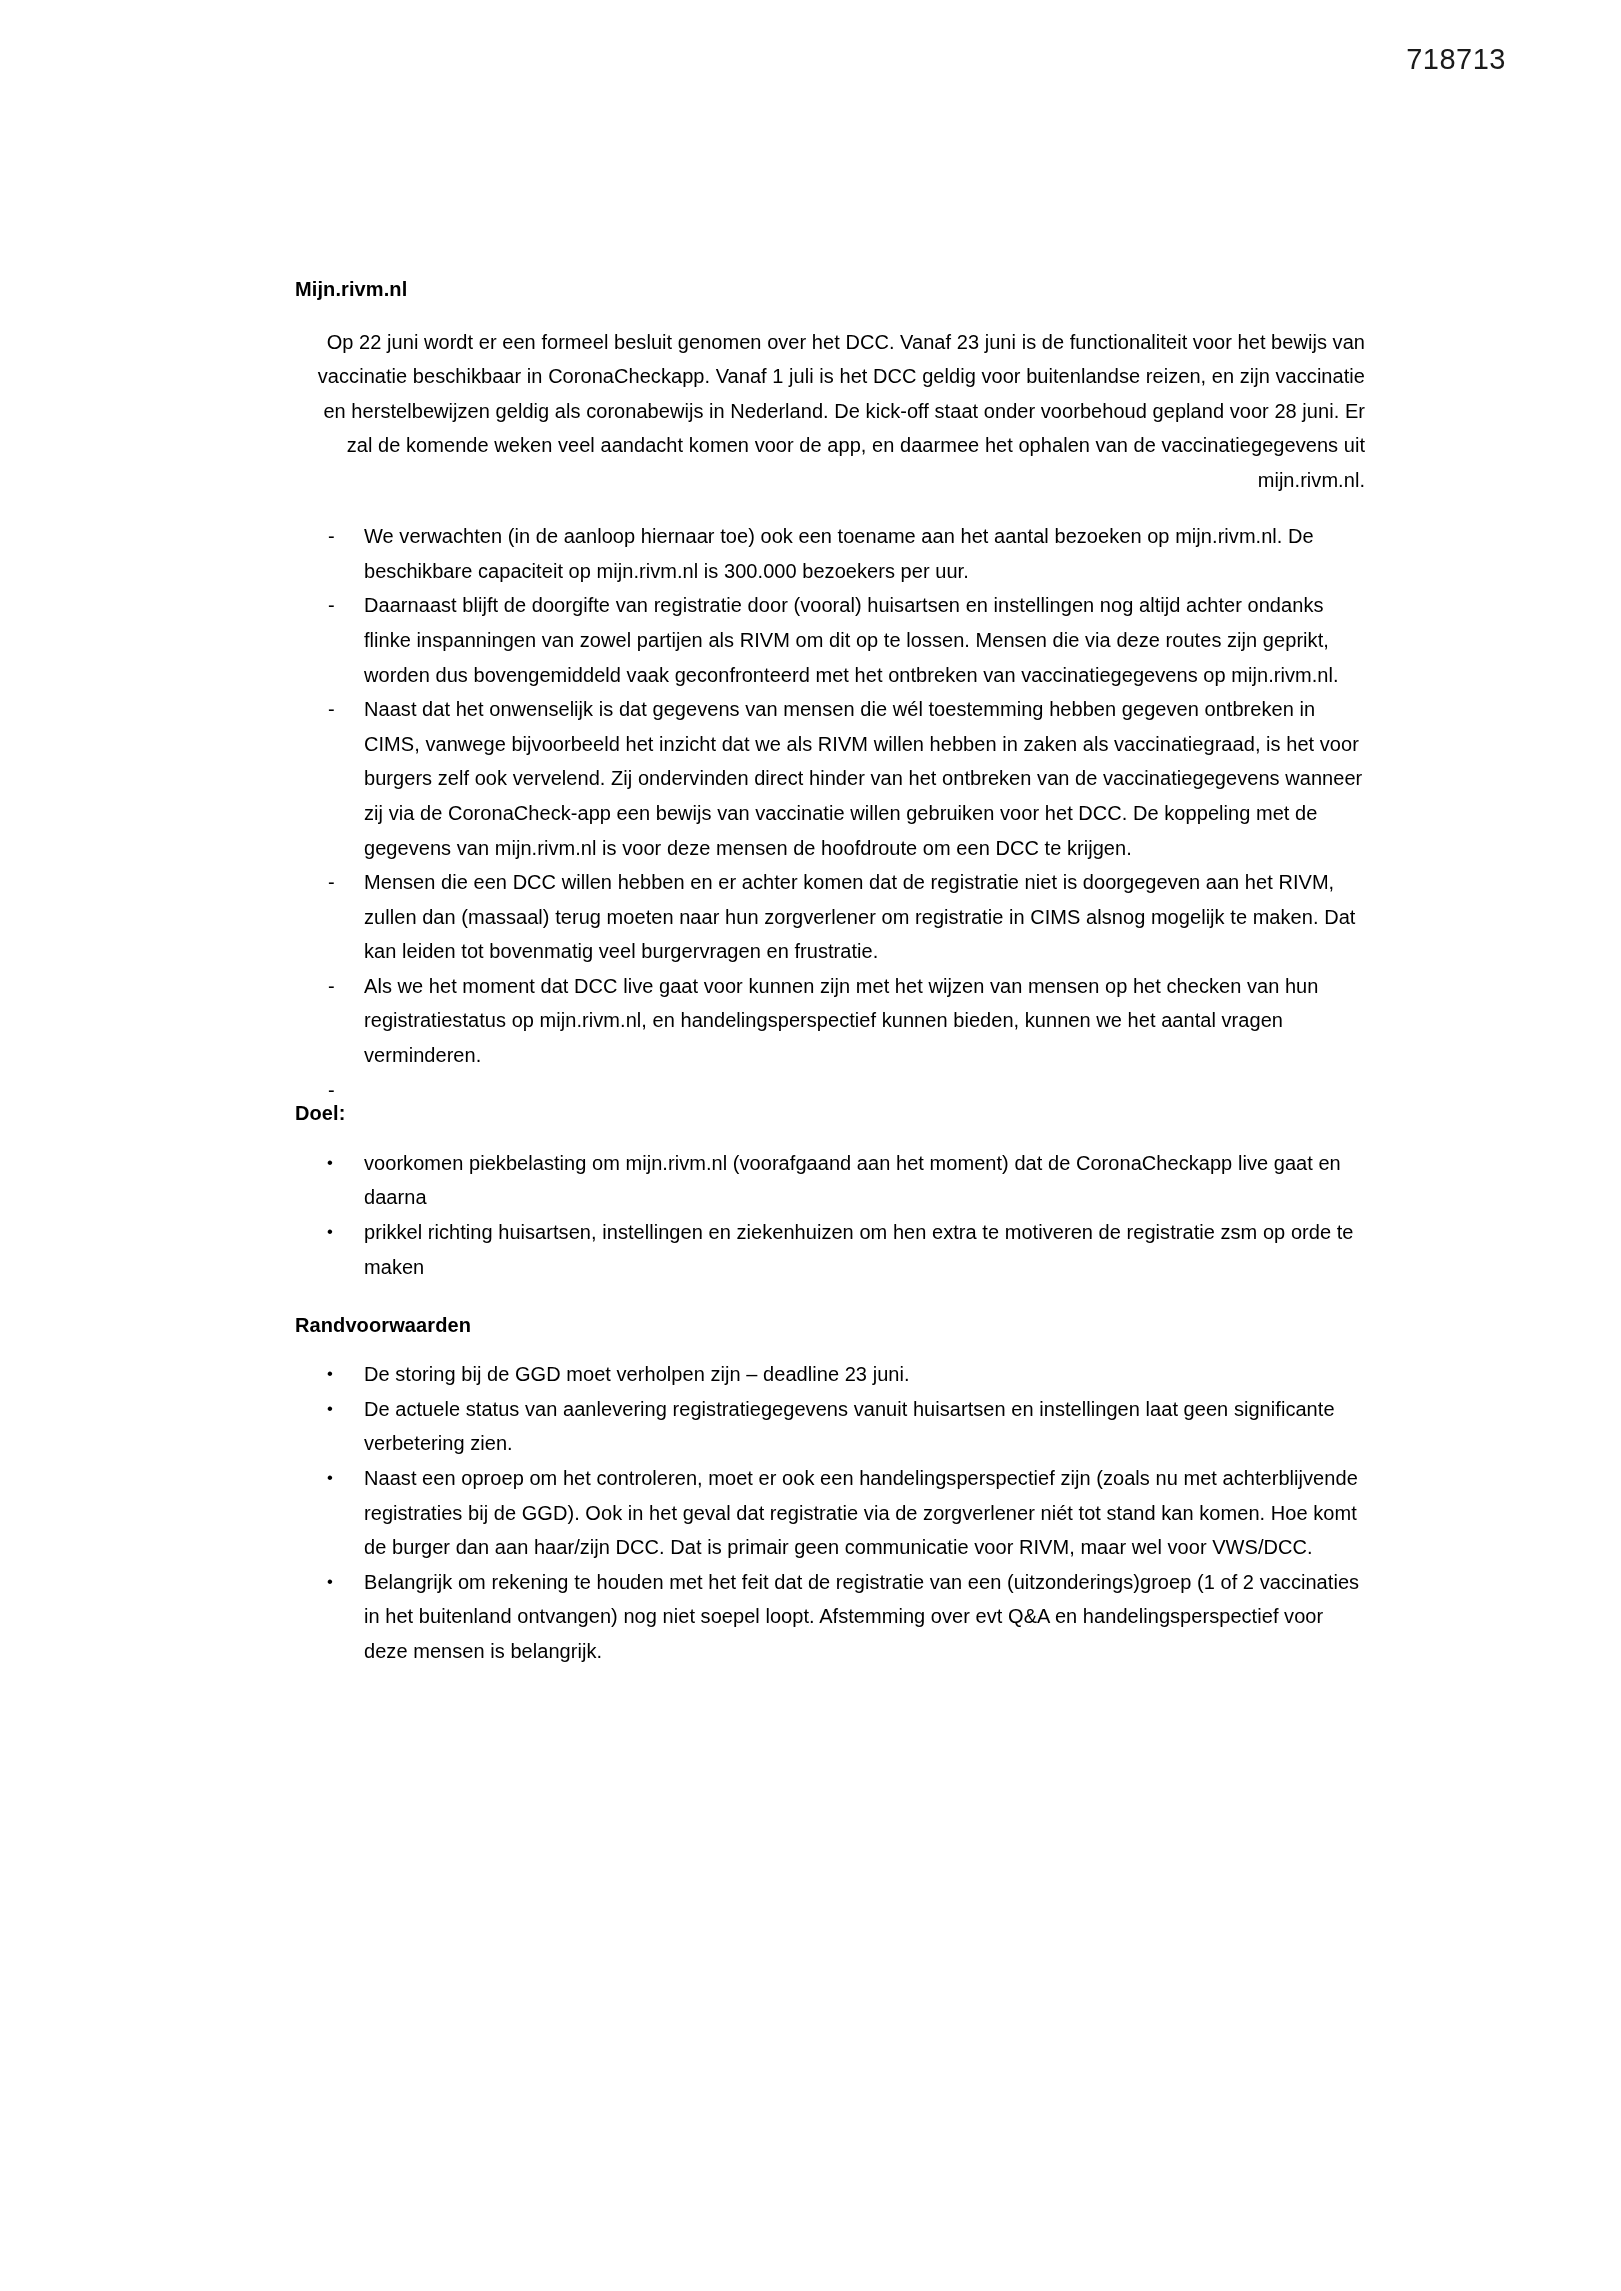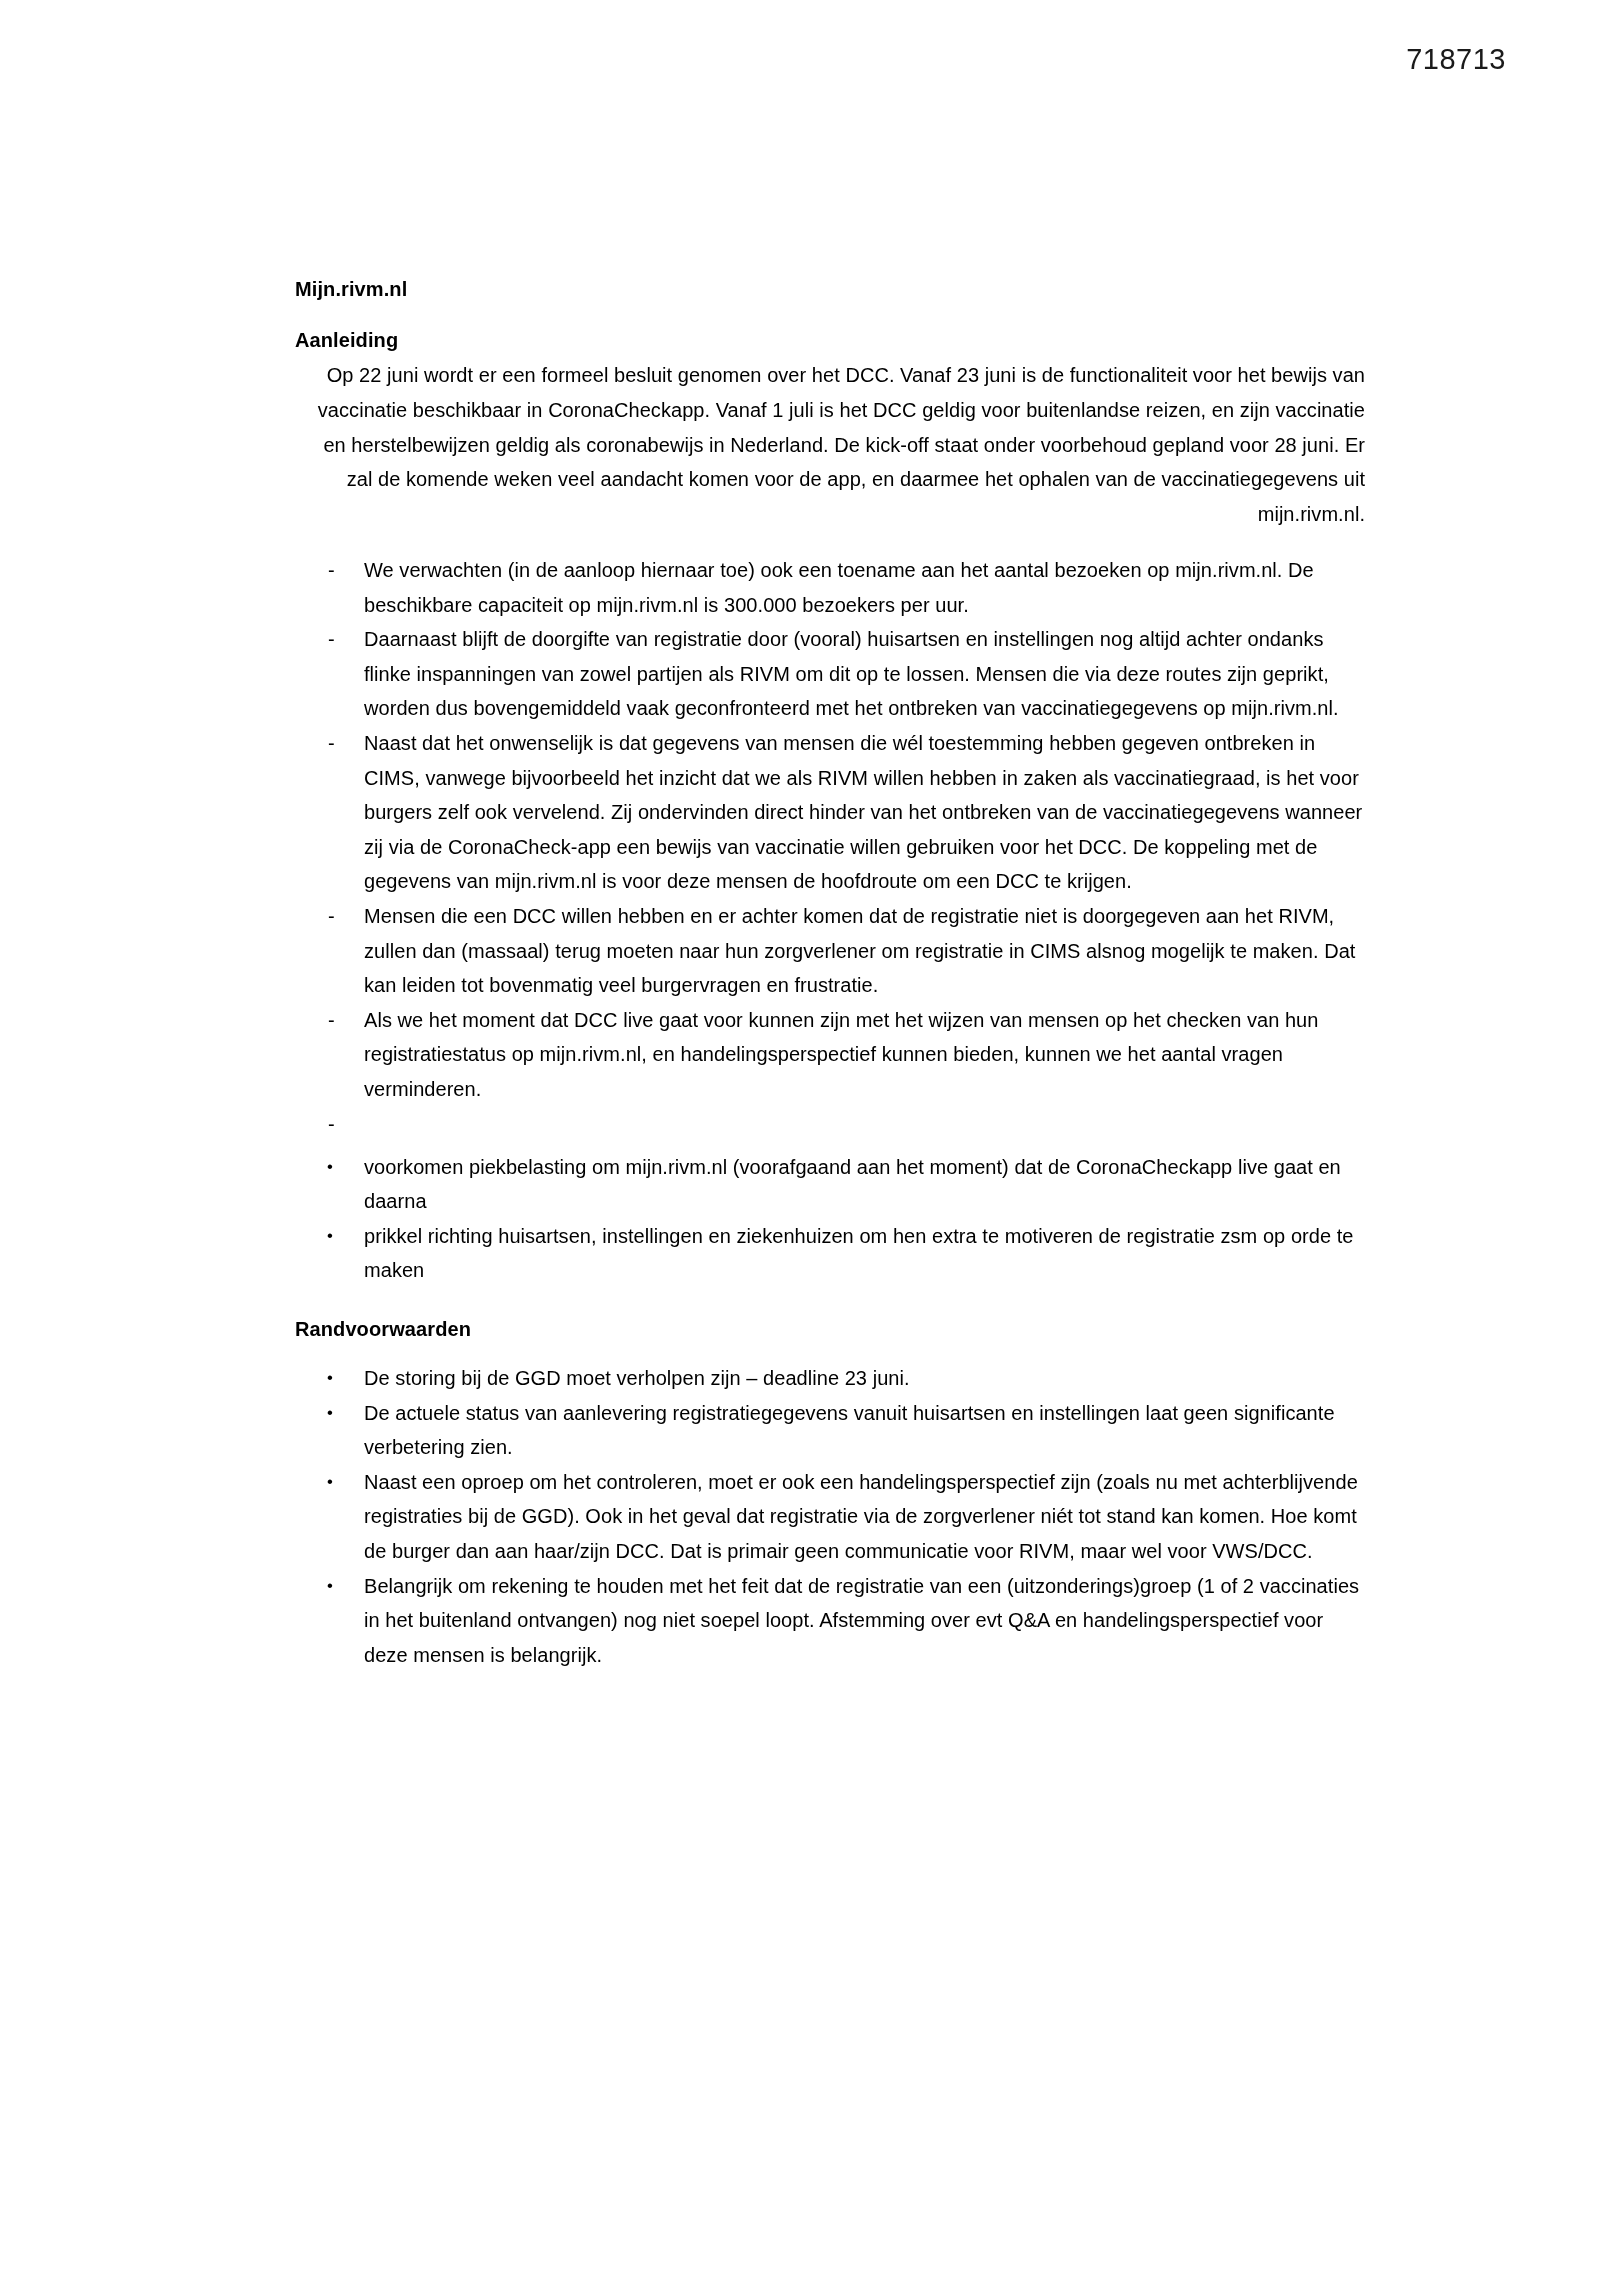--- a/index.html
+++ b/index.html
@@ -100,21 +100,20 @@
 
 <div class="page">
 
   <div class="page-header">718713</div>
 
   <div class="content">
 
     <h2 class="doc-heading">Mijn.rivm.nl</h2>
 
     <section>
-      <h3 class="sec-heading">Aanleiding</h3>
 
       <p class="para">Op 22 juni wordt er een formeel besluit genomen over het DCC. Vanaf 23 juni is de functionaliteit voor het bewijs van vaccinatie beschikbaar in CoronaCheckapp. Vanaf 1 juli is het DCC geldig voor buitenlandse reizen, en zijn vaccinatie en herstelbewijzen geldig als coronabewijs in Nederland. De kick-off staat onder voorbehoud gepland voor 28 juni. Er zal de komende weken veel aandacht komen voor de app, en daarmee het ophalen van de vaccinatiegegevens uit mijn.rivm.nl.</p>
 
       <ul class="dash-list">
         <li>
           <span class="marker">-</span>
           <span>We verwachten (in de aanloop hiernaar toe) ook een toename aan het aantal bezoeken op mijn.rivm.nl. De beschikbare capaciteit op mijn.rivm.nl is 300.000 bezoekers per uur.</span>
         </li>
         <li>
           <span class="marker">-</span>
@@ -134,20 +133,21 @@
         </li>
         <li>
           <span class="marker">-</span>
         </li>
       </ul>
     </section>
 
     <div class="spacer-doel"></div>
 
     <section>
+      <h3 class="sec-heading">Doel:</h3>
 
       <ul class="bullet-list">
         <li>
           <span class="marker">•</span>
           <span>voorkomen piekbelasting om mijn.rivm.nl (voorafgaand aan het moment) dat de CoronaCheckapp live gaat en daarna</span>
         </li>
         <li>
           <span class="marker">•</span>
           <span>prikkel richting huisartsen, instellingen en ziekenhuizen om hen extra te motiveren de registratie zsm op orde te maken</span>
         </li>

